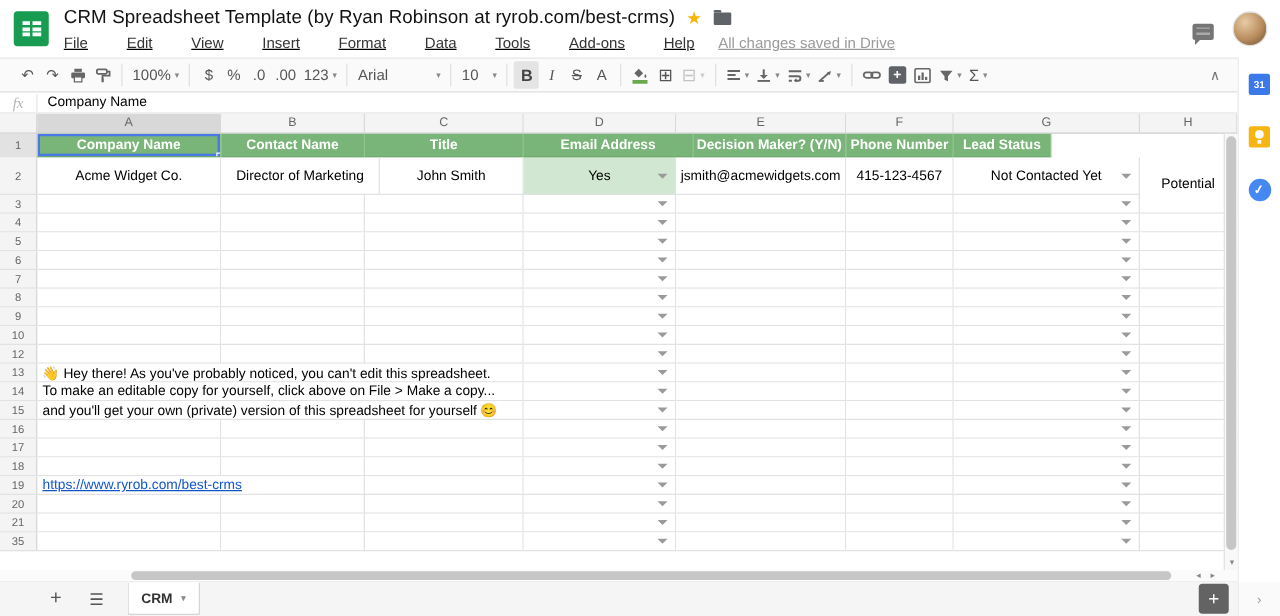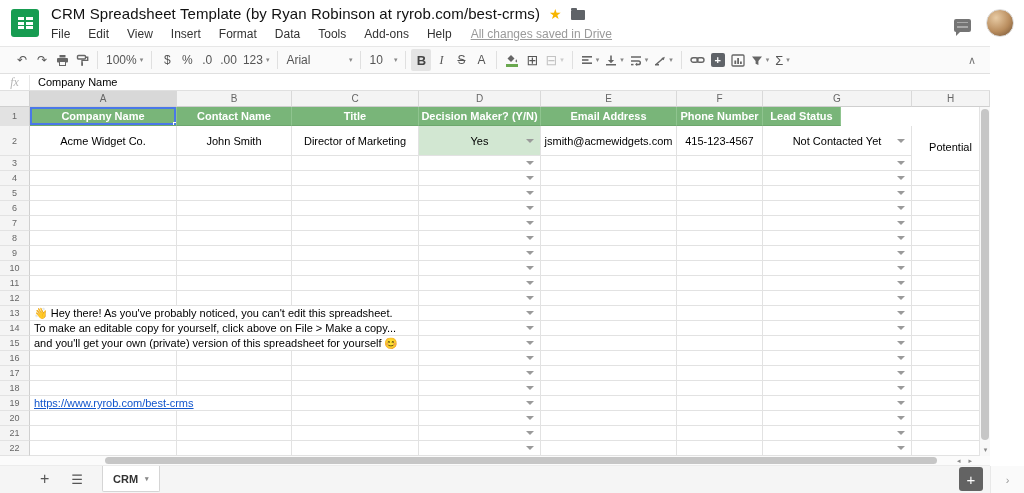--- a/index.html
+++ b/index.html
@@ -144,21 +144,21 @@
           <div></div>
         </div>
     </div>
     <div class="title-block">
       <div class="title-row">
         <span class="doc-title">CRM Spreadsheet Template (by Ryan Robinson at ryrob.com/best-crms)</span>
         <span class="star">★</span>
         <span class="folder"></span>
       </div>
       <div class="menu-row">
-        <span id="menu-container" style="display:flex;gap:18px;">
+        <span id="menu-container" style="display:flex;gap:31px;text-decoration:underline;">
             <span class="menu-item">File</span>
             <span class="menu-item">Edit</span>
             <span class="menu-item">View</span>
             <span class="menu-item">Insert</span>
             <span class="menu-item">Format</span>
             <span class="menu-item">Data</span>
             <span class="menu-item">Tools</span>
             <span class="menu-item">Add-ons</span>
             <span class="menu-item">Help</span>
           </span>
@@ -339,44 +339,44 @@
             <div class="cell hdr sel" style="width: 147px; height: 19px;">
               <span>Company Name</span>
               <span class="fill-handle"></span>
             </div>
             <div class="cell hdr" style="width: 115px; height: 19px; align-items: center;">
               <span>Contact Name</span>
             </div>
             <div class="cell hdr" style="width: 127px; height: 19px;">
               <span>Title</span>
             </div>
+            <div class="cell hdr" style="width: 136px; height: 19px;">
+              <span>Email Address</span>
+            </div>
             <div class="cell hdr" style="width: 122px; height: 19px;">
               <span>Decision Maker? (Y/N)</span>
-            </div>
-            <div class="cell hdr" style="width: 136px; height: 19px;">
-              <span>Email Address</span>
             </div>
             <div class="cell hdr" style="width: 86px; height: 19px; justify-content: center;">
               <span>Phone Number</span>
             </div>
             <div class="cell hdr" style="width: 78px; height: 19px;">
               <span>Lead Status</span>
             </div>
           </div>
           <div class="grid-row" style="height: 30px;">
             <div class="rownum">2</div>
             <div class="cell" style="width: 147px; height: 30px;">
               <span>Acme Widget Co.</span>
             </div>
+            <div class="cell" style="width: 127px; height: 30px;">
+              <span>Director of Marketing</span>
+            </div>
             <div class="cell" style="width: 115px; height: 30px;">
               <span>John Smith</span>
             </div>
-            <div class="cell" style="width: 127px; height: 30px;">
-              <span>Director of Marketing</span>
-            </div>
             <div class="cell" style="width: 122px; height: 30px; background: rgb(210, 231, 210);">
               <span>Yes</span>
               <span class="dd-arrow"></span>
             </div>
             <div class="cell" style="width: 136px; height: 30px;">
               <span>jsmith@acmewidgets.com</span>
             </div>
             <div class="cell" style="width: 86px; height: 30px;">
               <span>415-123-4567</span>
             </div>
@@ -488,35 +488,20 @@
             </div>
             <div class="cell" style="width: 136px; height: 15px;"></div>
             <div class="cell" style="width: 86px; height: 15px;"></div>
             <div class="cell" style="width: 149px; height: 15px;">
               <span class="dd-arrow"></span>
             </div>
             <div class="cell" style="width: 78px; height: 15px;"></div>
           </div>
           <div class="grid-row" style="height: 15px;">
             <div class="rownum">10</div>
-            <div class="cell" style="width: 147px; height: 15px;"></div>
-            <div class="cell" style="width: 115px; height: 15px;"></div>
-            <div class="cell" style="width: 127px; height: 15px;"></div>
-            <div class="cell" style="width: 122px; height: 15px;">
-              <span class="dd-arrow"></span>
-            </div>
-            <div class="cell" style="width: 136px; height: 15px;"></div>
-            <div class="cell" style="width: 86px; height: 15px;"></div>
-            <div class="cell" style="width: 149px; height: 15px;">
-              <span class="dd-arrow"></span>
-            </div>
-            <div class="cell" style="width: 78px; height: 15px;"></div>
-          </div>
-          <div class="grid-row" style="height: 15px;">
-            <div class="rownum">11</div>
             <div class="cell" style="width: 147px; height: 15px;"></div>
             <div class="cell" style="width: 115px; height: 15px;"></div>
             <div class="cell" style="width: 127px; height: 15px;"></div>
             <div class="cell" style="width: 122px; height: 15px;">
               <span class="dd-arrow"></span>
             </div>
             <div class="cell" style="width: 136px; height: 15px;"></div>
             <div class="cell" style="width: 86px; height: 15px;"></div>
             <div class="cell" style="width: 149px; height: 15px;">
               <span class="dd-arrow"></span>
@@ -668,21 +653,21 @@
               <span class="dd-arrow"></span>
             </div>
             <div class="cell" style="width: 136px; height: 15px;"></div>
             <div class="cell" style="width: 86px; height: 15px;"></div>
             <div class="cell" style="width: 149px; height: 15px;">
               <span class="dd-arrow"></span>
             </div>
             <div class="cell" style="width: 78px; height: 15px;"></div>
           </div>
           <div class="grid-row" style="height: 15px;">
-            <div class="rownum">22</div>
+            <div class="rownum">35</div>
             <div class="cell" style="width: 147px; height: 15px;"></div>
             <div class="cell" style="width: 115px; height: 15px;"></div>
             <div class="cell" style="width: 127px; height: 15px;"></div>
             <div class="cell" style="width: 122px; height: 15px;">
               <span class="dd-arrow"></span>
             </div>
             <div class="cell" style="width: 136px; height: 15px;"></div>
             <div class="cell" style="width: 86px; height: 15px;"></div>
             <div class="cell" style="width: 149px; height: 15px;">
               <span class="dd-arrow"></span>
@@ -697,20 +682,25 @@
 
       <div class="hscroll">
         <div class="hthumb"></div>
         <div class="harrows">
           <span>◂</span>
           <span>▸</span>
         </div>
       </div>
     </div>
 
+    <div class="side-panel">
+      <span class="cal-icon">31</span>
+      <span class="keep-icon"></span>
+      <span class="tasks-icon"></span>
+    </div>
   </div>
 
   <div class="bottom-row">
     <div class="bottom-bar">
       <span class="add-sheet">+</span>
       <span class="all-sheets">☰</span>
       <span class="sheet-tab">
         <span>CRM</span>
         <span class="caret">▾</span>
       </span>

